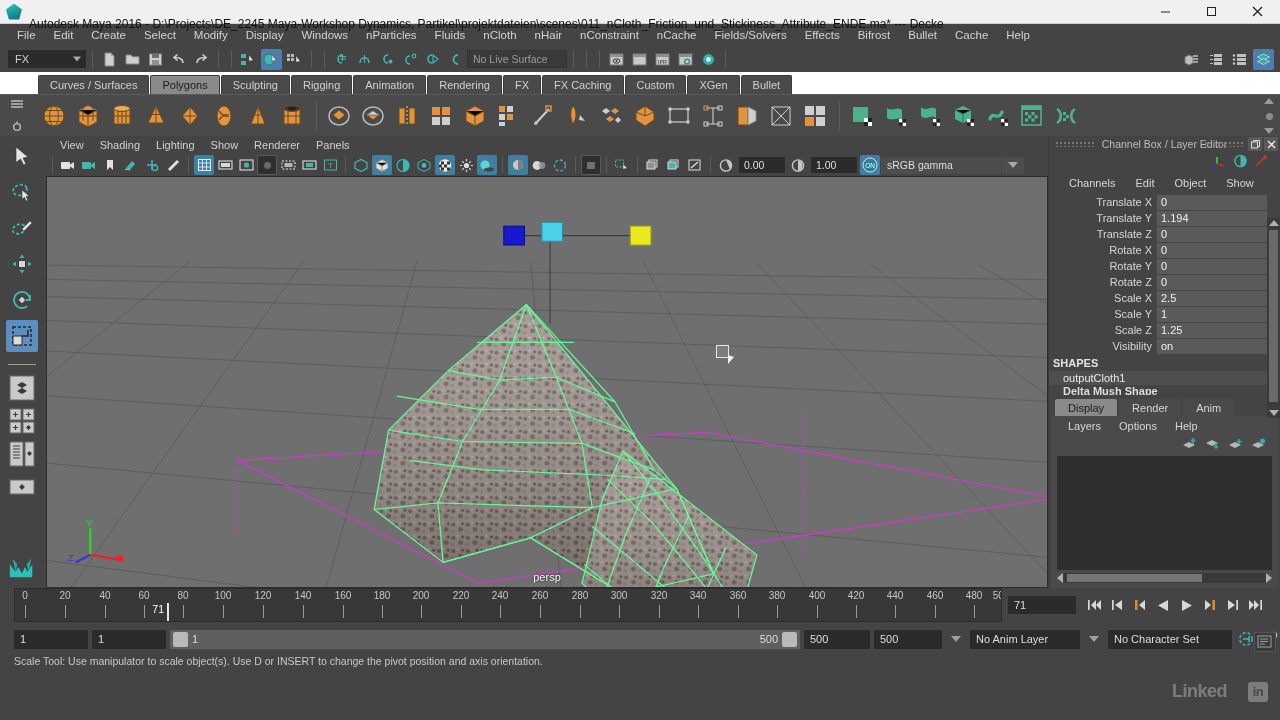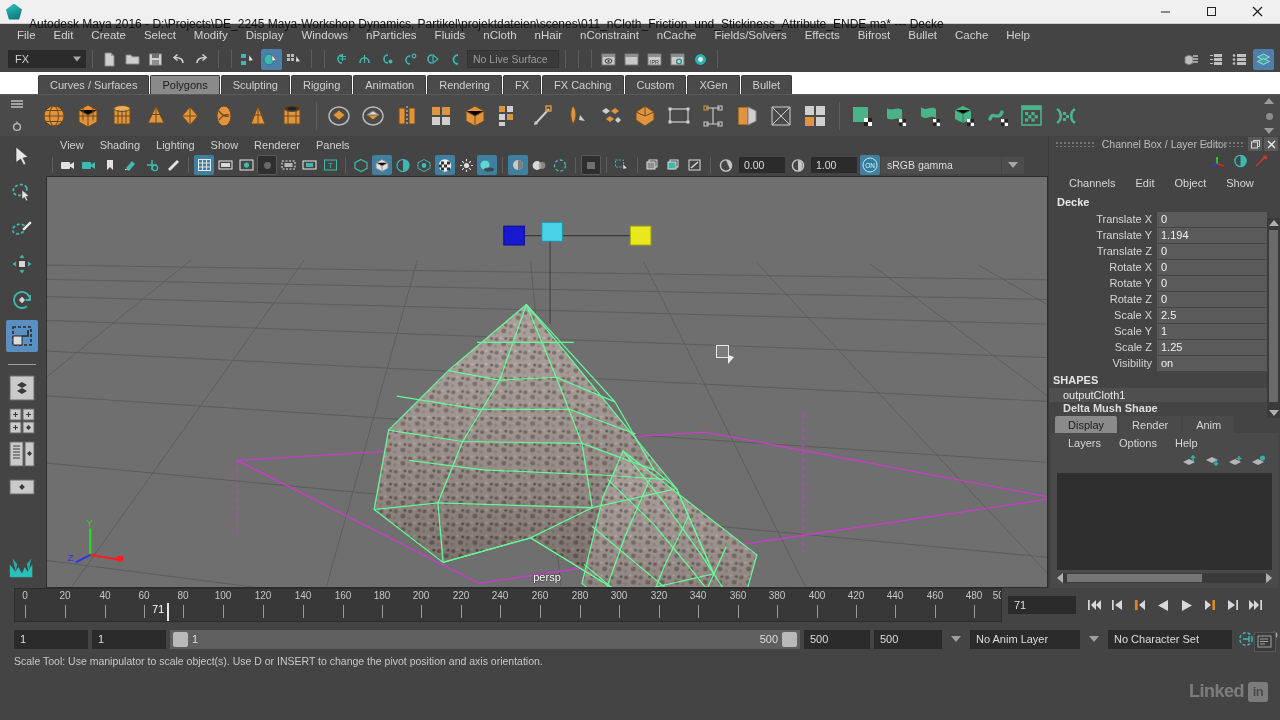--- a/index.html
+++ b/index.html
@@ -59,21 +59,21 @@
   }
   .sep{ width:1px;height:18px;background:#5d5d5d;margin:0 6px; }
   .grp{ display:flex; align-items:center; gap:2px; }
   .tb{
     width:21px;height:21px;display:flex;align-items:center;justify-content:center;
     border-radius:2px;
   }
   .tb.on{ background:#4f7ea8; }
   .tb svg{ display:block; }
   .livesurface{
-    width:92px;height:18px;background:#3a3a3a;border:1px solid #333;
+    width:100px;height:18px;background:#3a3a3a;border:1px solid #333;
     color:#9a9a9a;font-size:10.5px; display:flex;align-items:center;padding-left:5px;
   }
   .statusline .right{ margin-left:auto; display:flex; align-items:center; gap:3px; padding-right:6px;}
 
   
   .shelfbar{ background:#ffffff; height:22px; display:flex; align-items:flex-end; padding-left:38px;}
   .shelftab{
     height:19px; padding:0 11px; font-size:11px; color:#d0d0d0;
     background:#4a4a4a; border:1px solid #3a3a3a; border-bottom:none;
     display:flex;align-items:center; margin-right:1px; border-radius:2px 2px 0 0;
@@ -260,21 +260,21 @@
 
   
   .helpline{
     height:18px;background:#444;display:flex;align-items:center;padding-left:14px;
     font-size:10.5px;color:#c8c8c8; position:relative;
   }
   .helpbox{ position:absolute;right:4px;top:-20px;width:22px;height:20px;background:#3b3b3b;border:1px solid #555;}
 
   
   .watermark{
-    position:absolute; right:12px; bottom:18px; display:flex; align-items:center; gap:4px;
+    position:absolute; right:12px; bottom:18px; display:flex; align-items:center; gap:21px;
     font-size:18px; color:rgba(255,255,255,.30); font-weight:bold; letter-spacing:-0.5px;
   }
   .watermark .inbox{
     width:20px;height:20px;background:rgba(255,255,255,.30);color:#4a4a4a;
     display:flex;align-items:center;justify-content:center;font-size:13px;border-radius:3px;
   }
 </style>
 </head>
 <body>
 
@@ -1237,21 +1237,20 @@
       </div>
 
       <div class="cb-menubar">
         <div class="cm">Channels</div>
         <div class="cm">Edit</div>
         <div class="cm">Object</div>
         <div class="cm">Show</div>
       </div>
 
       <div style="position:relative;">
-        <div class="cb-objname">Decke</div>
 
         <div class="cb-rows" style="padding-right:13px;">
           <div class="cb-row">
             <div class="lbl">Translate X</div>
             <div class="val">0</div>
           </div>
           <div class="cb-row">
             <div class="lbl">Translate Y</div>
             <div class="val">1.194</div>
           </div>

